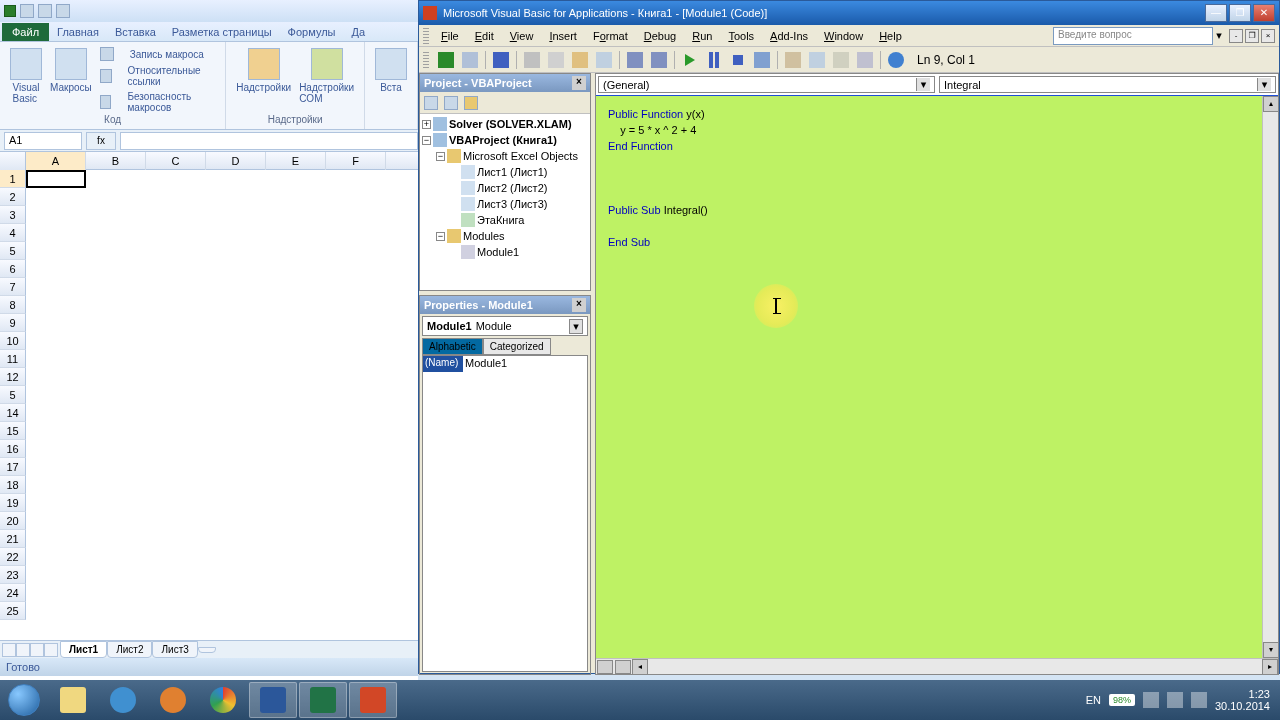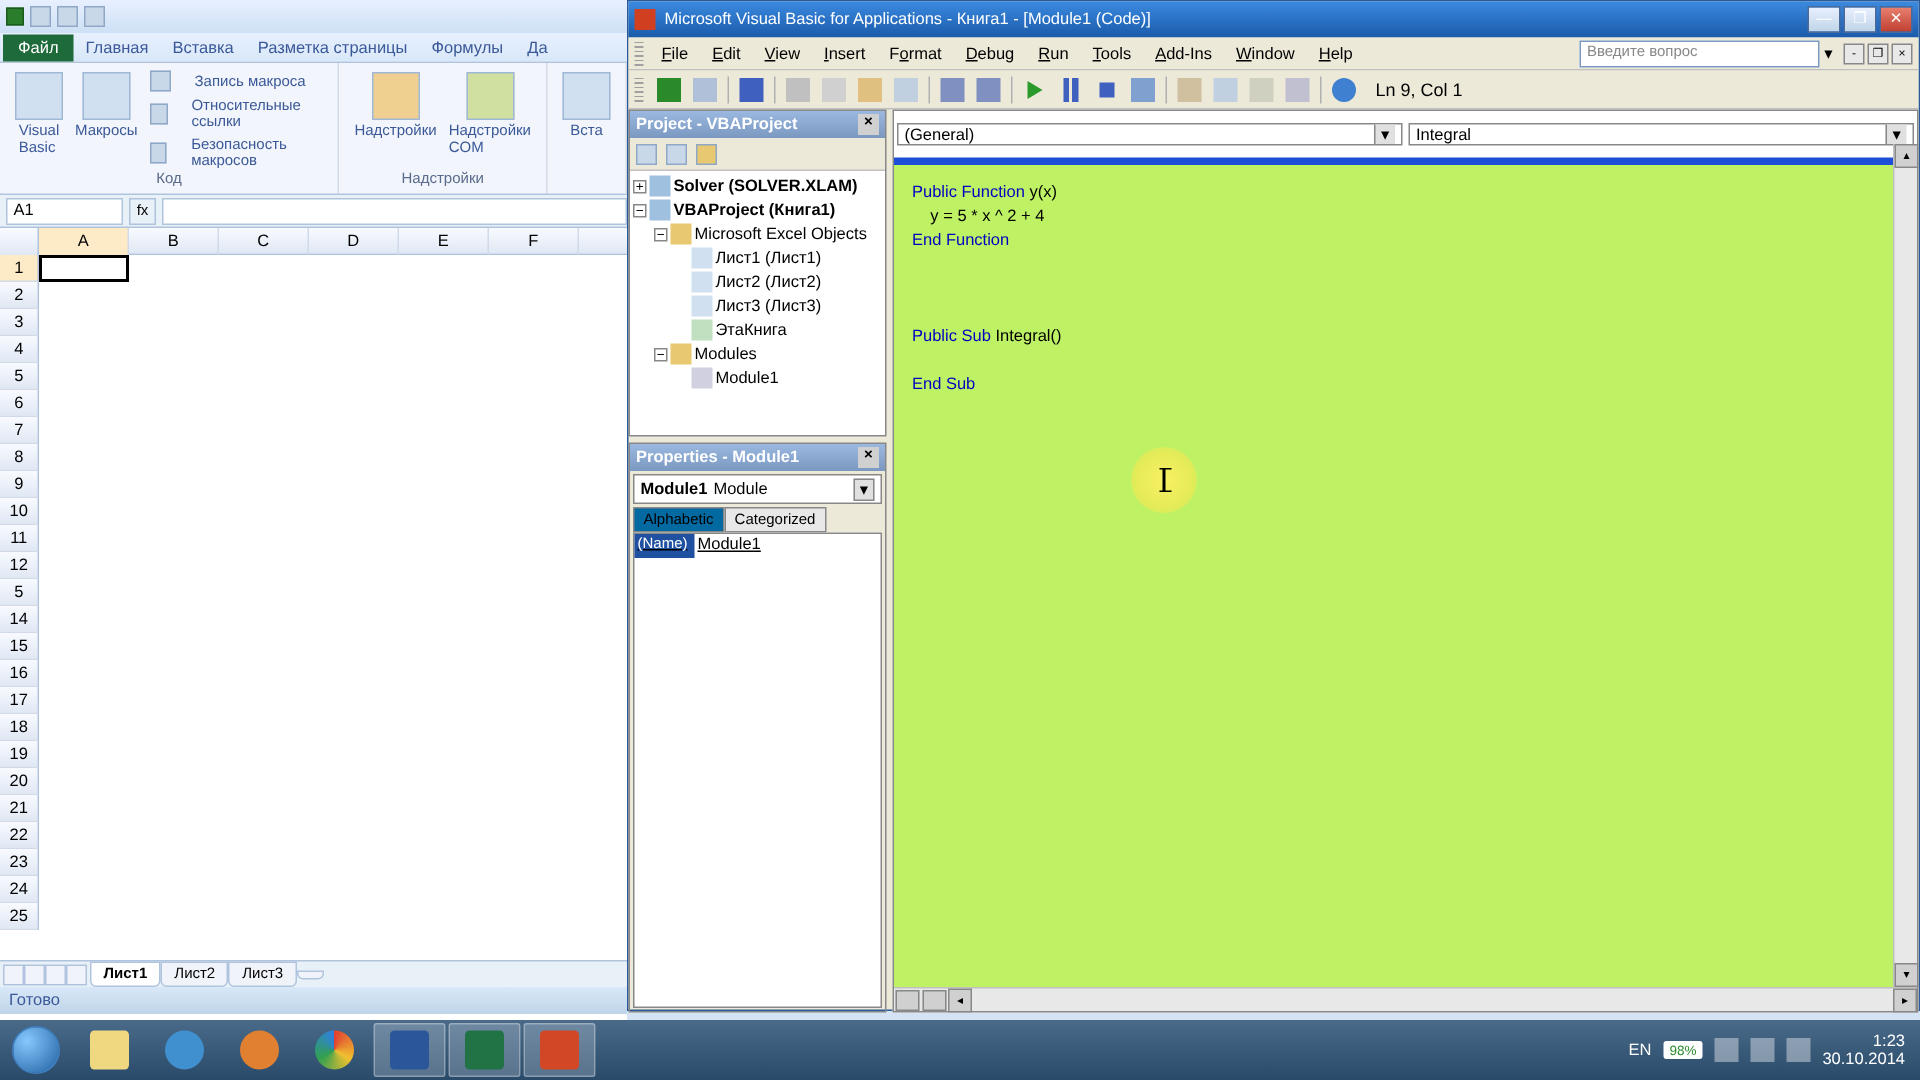--- a/index.html
+++ b/index.html
@@ -16,21 +16,21 @@
 .ribbon-group { border-right: 1px solid #d0dae8; padding: 4px 6px; display: flex; flex-direction: column; justify-content: space-between; }
 .ribbon-group-label { font-size: 10px; color: #5a6a8a; text-align: center; }
 .big-btn { display: flex; flex-direction: column; align-items: center; padding: 2px 4px; cursor: pointer; }
 .big-btn-icon { width: 32px; height: 32px; background: #d0e0f0; border: 1px solid #a0b8d8; }
 .big-btn-label { font-size: 10px; color: #3b5998; margin-top: 2px; text-align: left; }
 .ribbon-item { display: flex; align-items: center; gap: 16px; padding: 1px 2px; cursor: pointer; }
 .small-icon { width: 14px; height: 14px; background: #c8d8e8; border: 1px solid #90a8c8; }
 .ribbon-item-label { font-size: 10px; color: #3b5998; }
 .formula-bar { height: 22px; background: #e8f0f8; border-bottom: 1px solid #b0c4de; display: flex; align-items: center; }
 .name-box { width: 78px; height: 18px; background: #fff; border: 1px solid #b0c4de; margin: 0 4px; padding: 1px 4px; }
-.fx-icon { width: 18px; height: 18px; border: 1px solid #b0c4de; display: flex; align-items: center; justify-content: center; font-size: 10px; }
+.fx-icon { width: 30px; height: 18px; border: 1px solid #b0c4de; display: flex; align-items: center; justify-content: center; font-size: 10px; }
 .formula-input { flex: 1; height: 18px; background: #fff; border: 1px solid #b0c4de; margin-left: 4px; }
 .grid-area { position: relative; height: 488px; background: #fff; }
 .col-headers { height: 18px; display: flex; background: linear-gradient(#f8faff,#e0e8f4); border-bottom: 1px solid #b0c4de; }
 .row-headers { position: absolute; left: 0; top: 18px; width: 26px; }
 .corner-cell { width: 26px; height: 18px; border-right: 1px solid #b0c4de; background: linear-gradient(#f8faff,#e0e8f4); }
 .col-header { width: 60px; height: 18px; border-right: 1px solid #d0dae8; text-align: center; line-height: 18px; font-size: 11px; }
 .col-header.sel { background: #fdebc8; }
 .row-header { width: 26px; height: 18px; border-bottom: 1px solid #d0dae8; border-right: 1px solid #b0c4de; background: linear-gradient(#f8faff,#e0e8f4); text-align: center; line-height: 18px; font-size: 11px; }
 .row-header.sel { background: #fdebc8; }
 .cells { position: absolute; left: 26px; top: 18px; }
@@ -77,27 +77,27 @@
 .indent1 { margin-left: 14px; }
 .indent2 { margin-left: 28px; }
 
 .properties-panel { border: 1px solid #888; margin-top: 4px; flex: 1; display: flex; flex-direction: column; }
 .prop-object { height: 20px; background: #fff; border: 1px solid #888; margin: 2px; display: flex; align-items: center; padding: 0 4px; }
 .prop-object-name { font-weight: bold; }
 .prop-dropdown { margin-left: auto; width: 14px; text-align: center; background: #e0e0e0; border: 1px solid #888; cursor: pointer; }
 .prop-tabs { display: flex; margin: 0 2px; }
 .prop-tab { padding: 2px 6px; border: 1px solid #888; background: #e8e8e8; font-size: 10px; cursor: pointer; }
 .prop-tab.active { background: #0369a1; }
-.prop-grid { flex: 1; background: #fff; margin: 0 2px 2px; border: 1px solid #888; text-decoration: underline; }
+.prop-grid { flex: 1; background: #fff; margin: 0 2px 2px; border: 1px solid #888; }
 .prop-row { display: flex; height: 16px; }
 .prop-name { width: 40px; background: #2050a0; color: #fff; padding: 1px 2px; font-size: 10px; }
 .prop-value { flex: 1; padding: 1px 2px; }
 
 .code-area { flex: 1; display: flex; flex-direction: column; background: #fff; border: 1px solid #888; margin-left: 4px; }
-.code-dropdowns { height: 36px; display: flex; border-bottom: 5px solid #1d4ed8; align-items: center; }
+.code-dropdowns { height: 22px; display: flex; border-bottom: 1px solid #1d4ed8; }
 .code-dropdown { flex: 1; background: #fff; border: 1px solid #888; margin: 2px; display: flex; align-items: center; padding: 0 4px; cursor: pointer; }
 .dd-arrow { margin-left: auto; width: 14px; background: #e0e0e0; border-left: 1px solid #888; text-align: center; }
 .code-editor { flex: 1; position: relative; background: #bef264; padding: 10px 12px; font-family: 'Courier New', monospace; font-size: 13px; line-height: 16px; overflow: hidden; }
 .code-line { white-space: pre; }
 .kw { color: #0000c0; }
 .highlight-cursor { position: absolute; width: 44px; height: 44px; background: radial-gradient(circle, rgba(255,240,100,0.9) 0%, rgba(255,230,80,0.6) 60%, transparent 100%); border-radius: 50%; left: 158px; top: 188px; display: flex; align-items: center; justify-content: center; }
 .text-cursor { width: 2px; height: 16px; border-left: 1px solid #000; border-right: 1px solid #000; position: relative; }
 .text-cursor::before, .text-cursor::after { content: ''; position: absolute; width: 8px; height: 1px; background: #000; left: -3px; }
 .text-cursor::before { top: 0; }
 .text-cursor::after { bottom: 0; }

